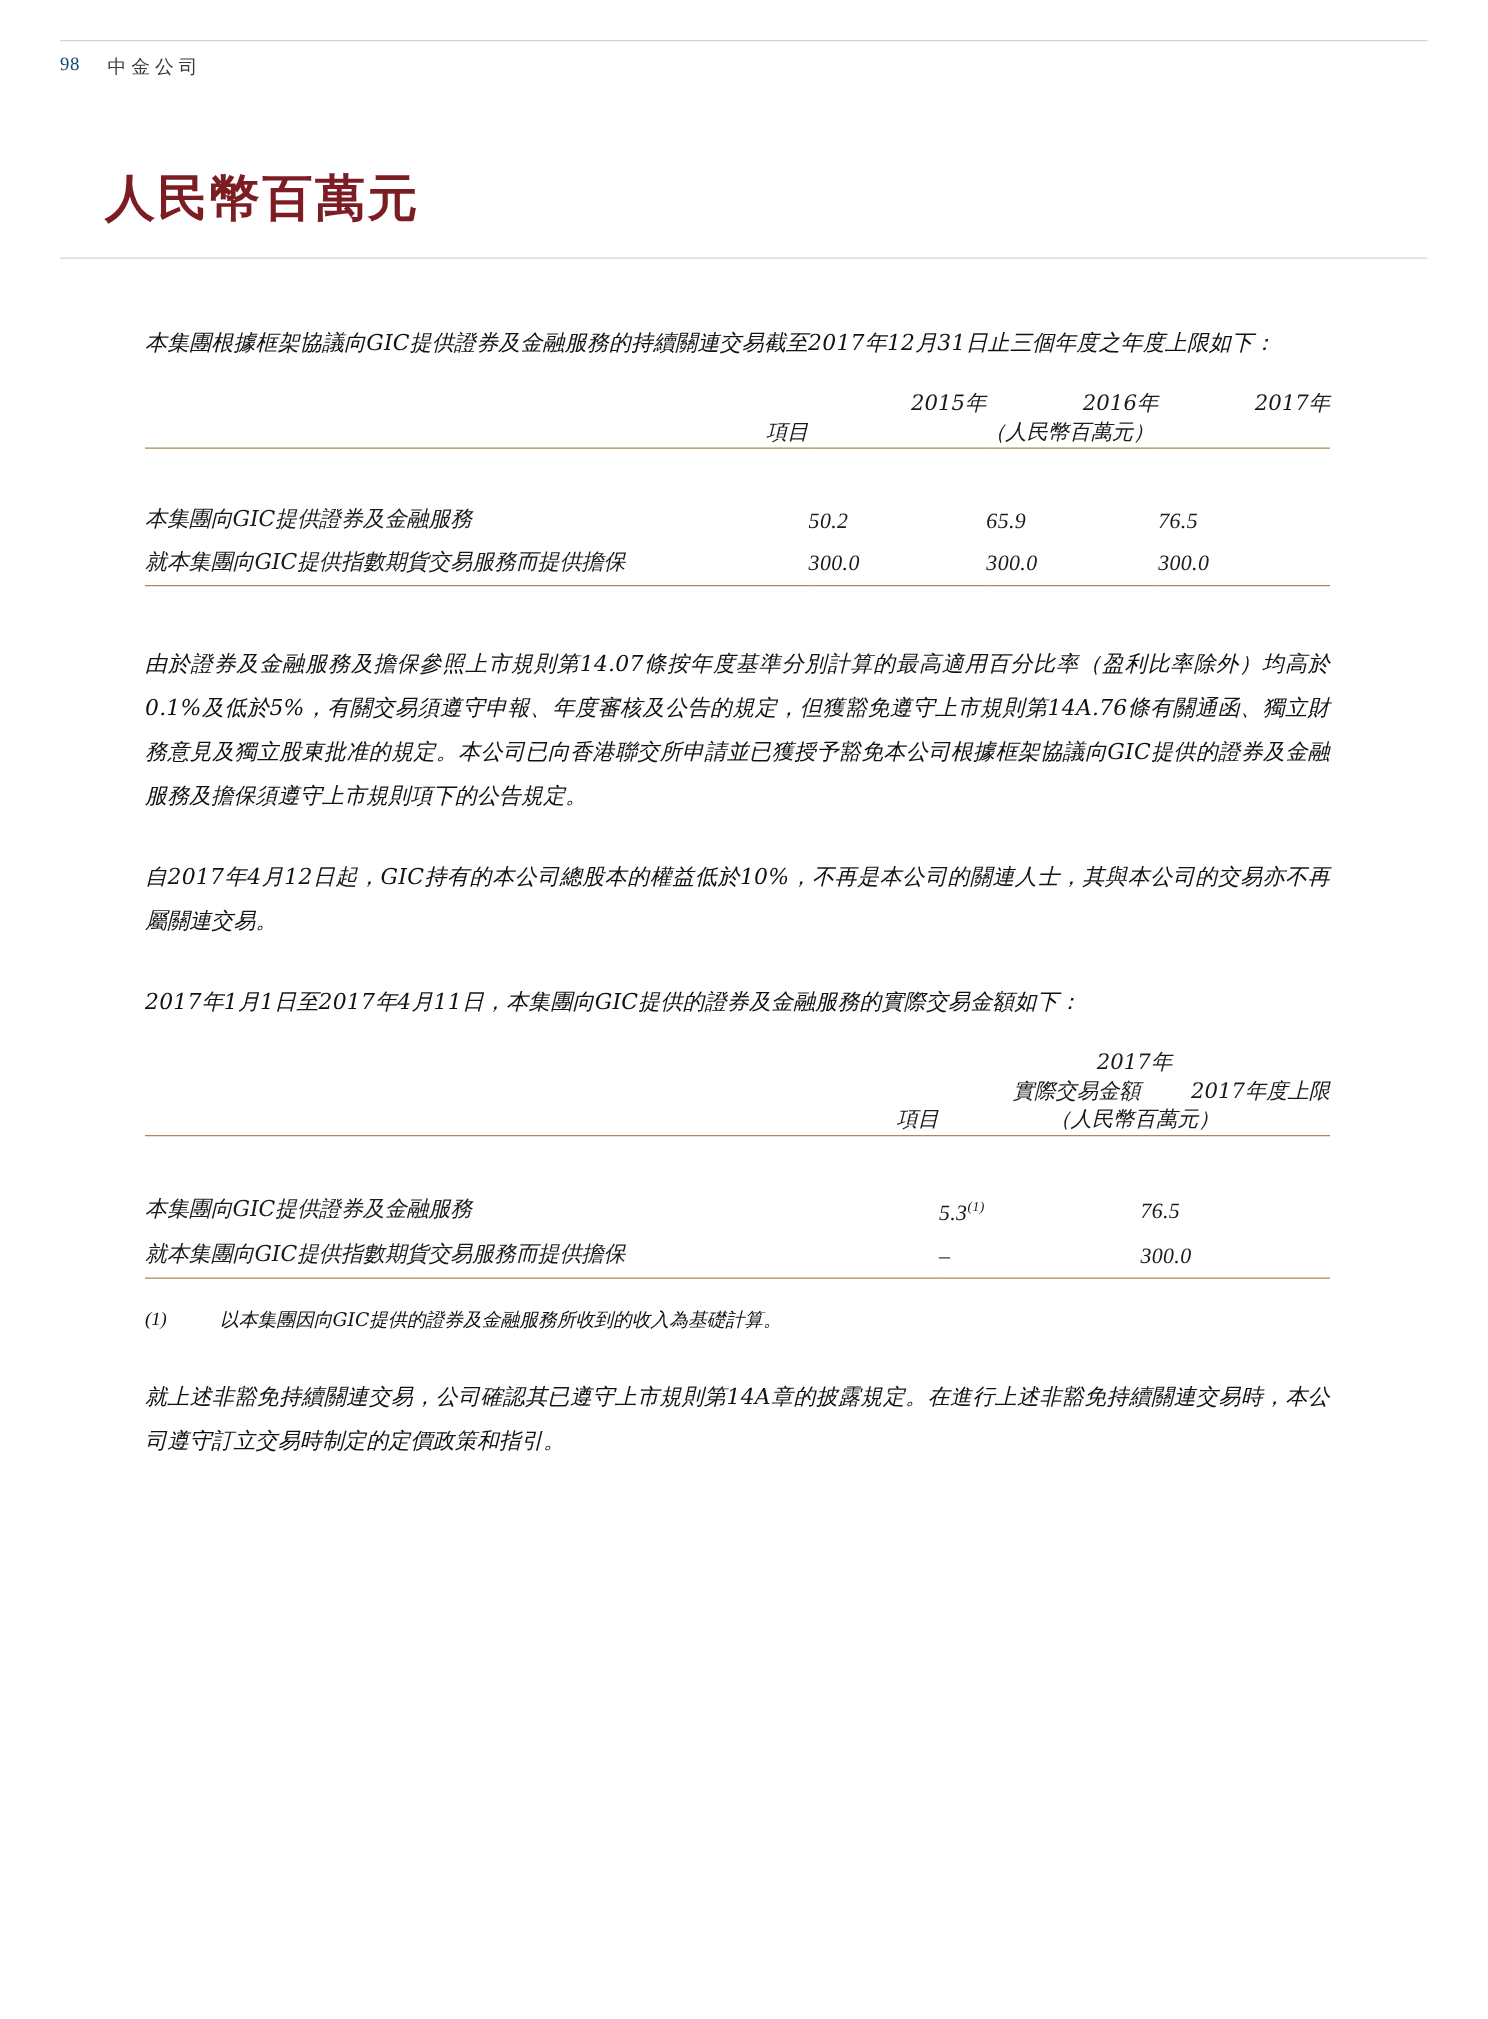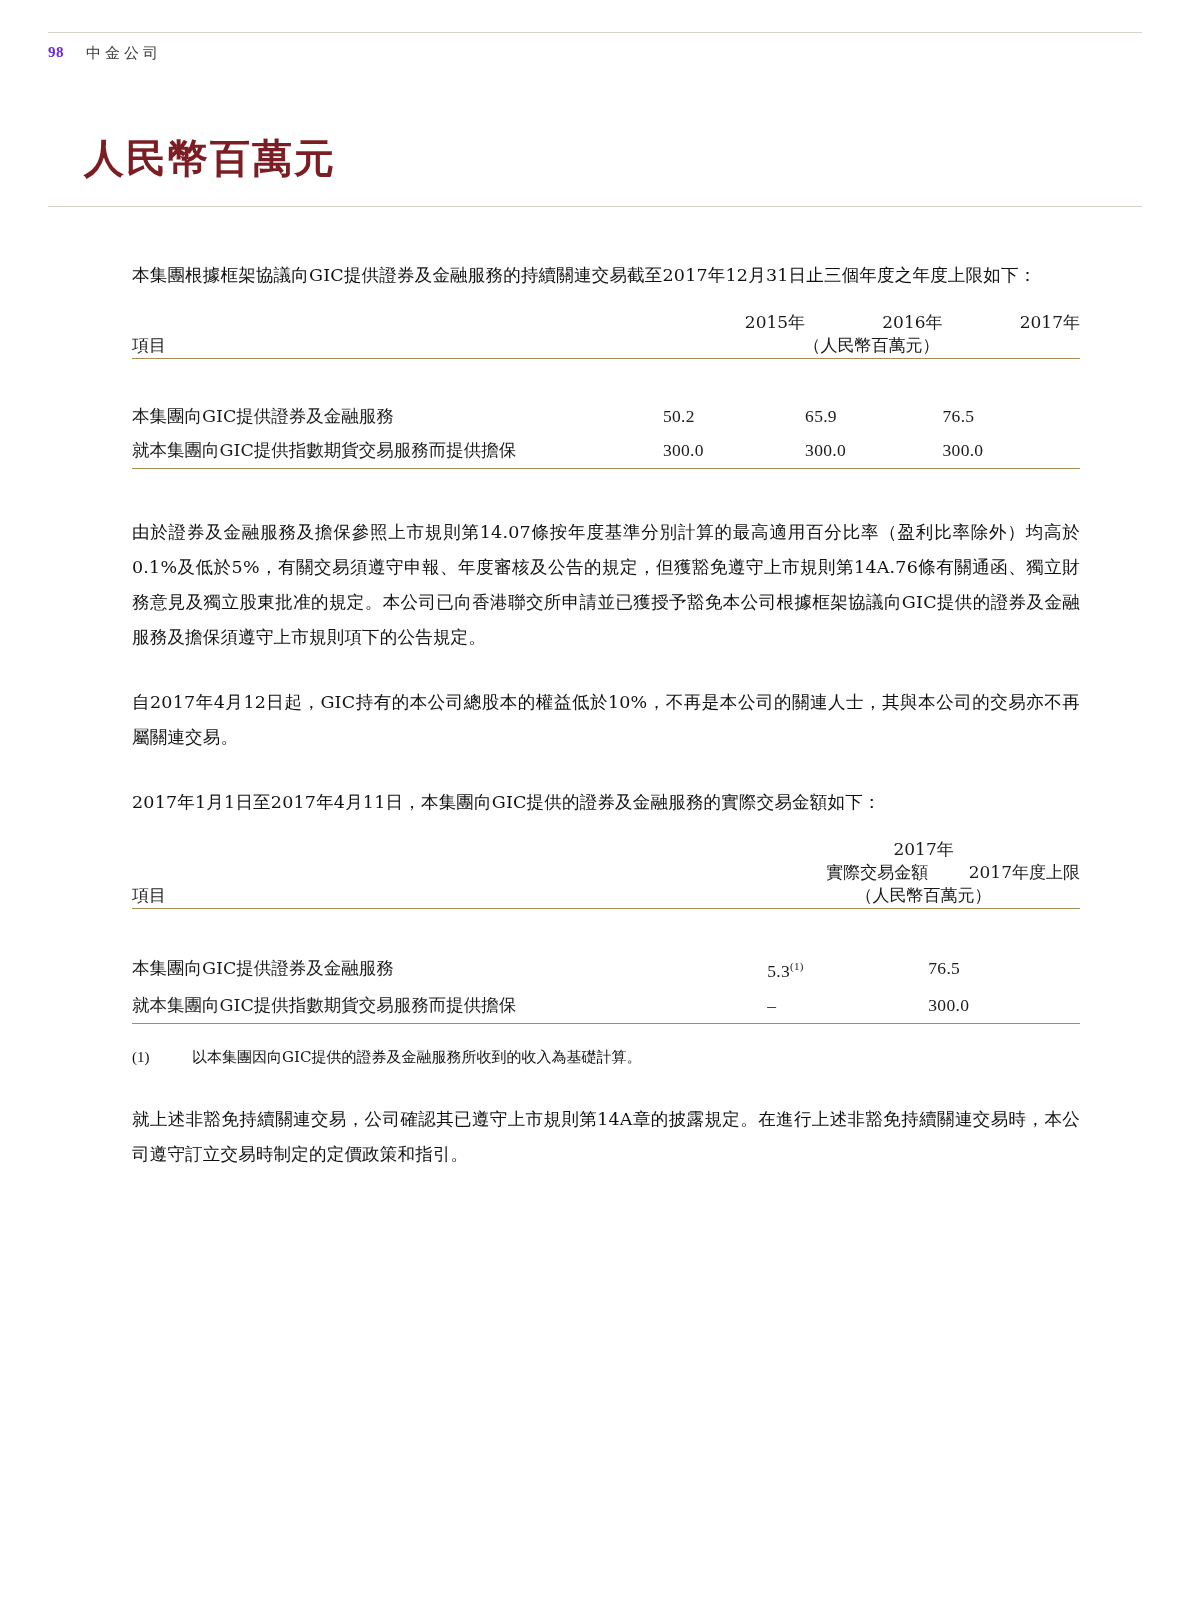--- a/index.html
+++ b/index.html
@@ -27,25 +27,24 @@
     position: absolute;
     top: 44px;
     left: 48px;
     right: 48px;
     height: 34px;
     display: flex;
     align-items: flex-start;
   }
   .running-header .page-num {
     font-size: 15px;
-    color: #6d28d9;
+    color: #0c4a6e;
     letter-spacing: 0.5px;
     margin-right: 22px;
     font-family: "Liberation Serif", serif;
-    font-weight: bold;
   }
   .running-header .company {
     font-size: 15px;
     color: #3a3a3a;
     letter-spacing: 4px;
     font-family: "DejaVu Serif", serif;
   }
   .header-rule {
     position: absolute;
     top: 32px;
@@ -70,22 +69,23 @@
     top: 206px;
     left: 48px;
     right: 48px;
     border-top: 1px solid #d8d2c6;
   }
 
   
   .content {
     position: absolute;
     top: 258px;
-    left: 132px;
+    left: 116px;
     width: 948px;
+    font-style: italic;
   }
   p.para {
     font-size: 17.5px;
     line-height: 35px;
     margin: 0 0 0 0;
     text-align: justify;
     letter-spacing: 0.2px;
     font-family: "DejaVu Serif", serif;
     color: #111;
   }
@@ -112,21 +112,21 @@
     font-size: 17px;
     padding-bottom: 10px;
   }
   .hdr-year {
     text-align: right;
     font-weight: bold;
     font-size: 17px;
     padding-bottom: 8px;
   }
   .hdr-item {
-    text-align: left;
+    text-align: right;
     font-weight: bold;
     font-size: 17px;
     vertical-align: bottom;
   }
   .hdr-unit {
     text-align: center;
     font-weight: bold;
     font-size: 17px;
     padding-bottom: 6px;
   }

